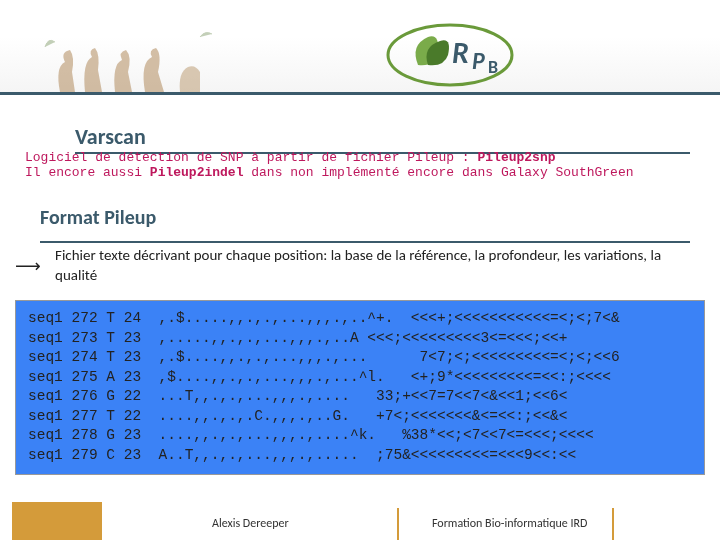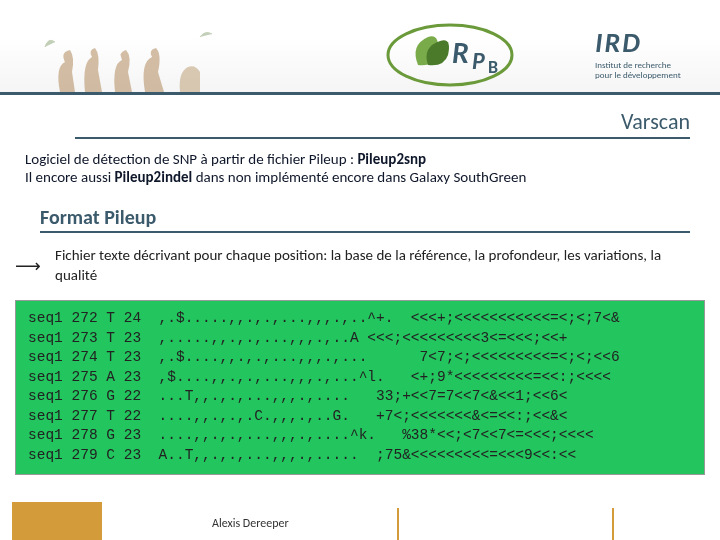--- a/index.html
+++ b/index.html
@@ -44,48 +44,48 @@
     font-weight: bold;
     font-style: italic;
     letter-spacing: 2px;
   }
   .ird-sub {
     font-size: 9px;
     line-height: 1.1;
   }
   .title {
     position: absolute;
-    top: 108px;
+    top: 123px;
     left: 75px;
     font-size: 22px;
-    font-weight: normal;
+    font-weight: bold;
     color: #3b5a6b;
     border-bottom: 2px solid #3b5a6b;
     padding-bottom: 2px;
     width: 615px;
-    text-align: right;
   }
   .desc {
     position: absolute;
     top: 150px;
     left: 25px;
     right: 25px;
-    font-size: 15px;
-    color: #0f172a;
+    font-size: 13px;
+    color: #be185d;
+    font-family: Liberation Mono, monospace;
   }
   .desc strong { font-weight: bold; }
   .subtitle {
     position: absolute;
     top: 205px;
     left: 40px;
     font-size: 20px;
     font-weight: bold;
     color: #3b5a6b;
     border-bottom: 2px solid #3b5a6b;
-    padding-bottom: 2px;
+    padding-bottom: 12px;
     width: 650px;
   }
   .arrow {
     position: absolute;
     top: 255px;
     left: 15px;
     font-size: 18px;
     color: #222;
   }
   .desc2 {
@@ -96,21 +96,21 @@
     font-size: 15px;
     color: #222;
     line-height: 1.35;
   }
   .code-box {
     position: absolute;
     top: 300px;
     left: 15px;
     width: 690px;
     height: 175px;
-    background: #22c55e;
+    background: #3b82f6;
     border: 1px solid #999;
     padding: 8px 12px;
     font-family: "Lucida Console", "Courier New", monospace;
     font-size: 14.5px;
     line-height: 1.35;
     color: #222;
     white-space: pre;
     overflow: hidden;
   }
   .footer {
@@ -182,25 +182,20 @@
 
   <svg class="logo-rpb" viewBox="0 0 140 75">
     <ellipse cx="70" cy="40" rx="62" ry="30" fill="none" stroke="#6a9a3a" stroke-width="3"></ellipse>
     <path d="M38,50 Q30,30 48,22 Q60,18 58,38 Q55,52 38,50 Z" fill="#7aab4a"></path>
     <path d="M48,50 Q42,32 60,26 Q72,22 68,40 Q64,52 48,50 Z" fill="#4a7a2a"></path>
     <text x="72" y="48" font-size="30" font-weight="bold" fill="#3b5a6b" font-style="italic">R</text>
     <text x="92" y="54" font-size="24" font-weight="bold" fill="#3b5a6b" font-style="italic">P</text>
     <text x="108" y="58" font-size="18" font-weight="bold" fill="#3b5a6b">B</text>
   </svg>
 
-  <div class="logo-ird">
-    <div class="ird-text">IRD</div>
-    <div class="ird-sub">Institut de recherche</div>
-    <div class="ird-sub">pour le développement</div>
-  </div>
 </div>
 
 <div class="title">Varscan</div>
 
 <div class="desc">
   <span>Logiciel de détection de SNP à partir de fichier Pileup : </span><strong>Pileup2snp</strong><br>
   <span>Il encore aussi </span><strong>Pileup2indel</strong><span> dans non implémenté encore dans Galaxy SouthGreen</span>
 </div>
 
 <div class="subtitle">Format Pileup</div>
@@ -215,14 +210,15 @@
 <span>seq1 276 G 22  ...T,,.,.,...,,,.,....   33;+&lt;&lt;7=7&lt;&lt;7&lt;&amp;&lt;&lt;1;&lt;&lt;6&lt;</span>
 <span>seq1 277 T 22  ....,,.,.,.C.,,,.,..G.   +7&lt;;&lt;&lt;&lt;&lt;&lt;&lt;&lt;&amp;&lt;=&lt;&lt;:;&lt;&lt;&amp;&lt;</span>
 <span>seq1 278 G 23  ....,,.,.,...,,,.,....^k.   %38*&lt;&lt;;&lt;7&lt;&lt;7&lt;=&lt;&lt;&lt;;&lt;&lt;&lt;&lt;</span>
 <span>seq1 279 C 23  A..T,,.,.,...,,,.,.....  ;75&amp;&lt;&lt;&lt;&lt;&lt;&lt;&lt;&lt;&lt;=&lt;&lt;&lt;9&lt;&lt;:&lt;&lt;</span></div>
 
 <div class="footer">
   <div class="footer-left"></div>
   <div class="footer-mid1"></div>
   <div class="footer-author">Alexis Dereeper</div>
   <div class="footer-div"></div>
+  <div class="footer-course">Formation Bio-informatique IRD</div>
   <div class="footer-div2"></div>
 </div>
 
 </body></html>

